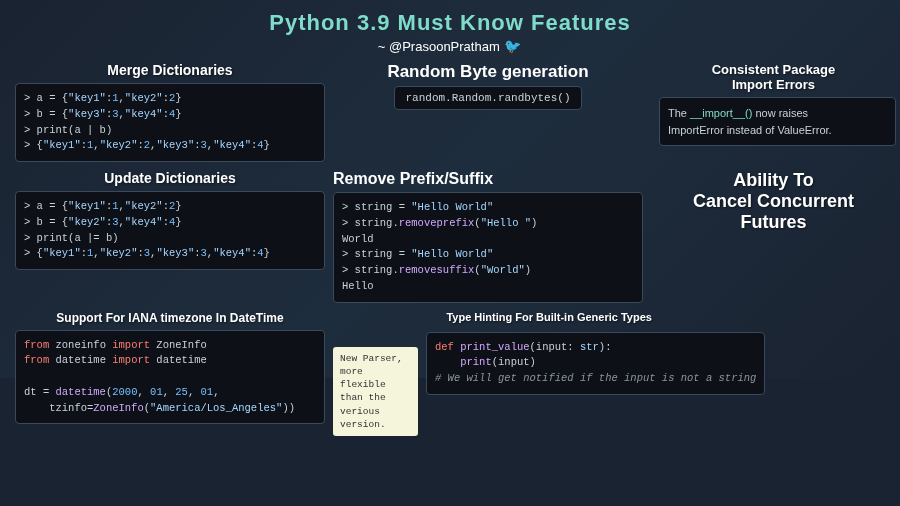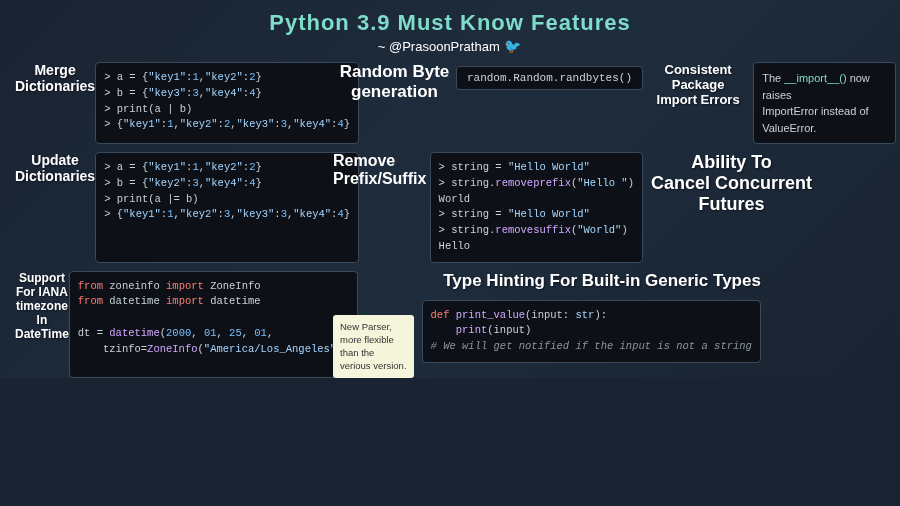--- a/index.html
+++ b/index.html
@@ -80,20 +80,21 @@
     }
     .code-block .str { color: #a5d6ff; }
     .code-block .num { color: #79c0ff; }
     .code-block .fn { color: #d2a8ff; }
     .code-block .kw { color: #ff7b72; }
     .code-block .comment { color: #8b949e; font-style: italic; }
 
     
     .section {
       display: flex;
+      flex-direction: column;
     }
 
     
     .merge-dict {
       grid-column: 1;
       grid-row: 1;
     }
 
     
     .update-dict {
@@ -167,21 +168,21 @@
       display: flex;
       flex-direction: column;
     }
 
     .new-parser-box {
       background-color: #f5f5dc;
       color: #333;
       border-radius: 3px;
       padding: 5px 7px;
       font-size: 9.5px;
-      font-family: Liberation Sans, sans-serif;
+      font-family: Liberation Mono, monospace;
       line-height: 1.4;
       min-width: 80px;
       max-width: 85px;
       margin-top: 15px;
     }
 
     .type-hinting-code {
       flex: 1;
     }
 
@@ -263,21 +264,21 @@
       <div class="section-title" style="font-size:12px;">Support For IANA timezone In DateTime</div>
       <div class="code-block"><span class="kw">from</span> zoneinfo <span class="kw">import</span> ZoneInfo
 <span class="kw">from</span> datetime <span class="kw">import</span> datetime
 
 dt = <span class="fn">datetime</span>(<span class="num">2000</span>, <span class="num">01</span>, <span class="num">25</span>, <span class="num">01</span>,
     tzinfo=<span class="fn">ZoneInfo</span>(<span class="str">"America/Los_Angeles"</span>))</div>
     </div>
 
     <div class="type-hinting">
       <div class="type-hinting-left">
-        <div class="section-title" style="font-size:17px;text-align:right;white-space:nowrap;">Type Hinting For Built-in Generic Types</div>
+        <div class="section-title" style="font-size:11px;text-align:center;white-space:nowrap;">Type Hinting For Built-in Generic Types</div>
         <div style="display:flex;gap:8px;align-items:flex-start;margin-top:4px;">
           <div class="new-parser-box">New Parser,<br>more flexible<br>than the<br>verious version.</div>
           <div class="code-block type-hinting-code" style="flex:1;"><span class="kw">def</span> <span class="fn">print_value</span>(input: <span class="str">str</span>):
     <span class="fn">print</span>(input)
 <span class="comment"># We will get notified if the input is not a string</span></div>
         </div>
       </div>
     </div>
 
   </div>

